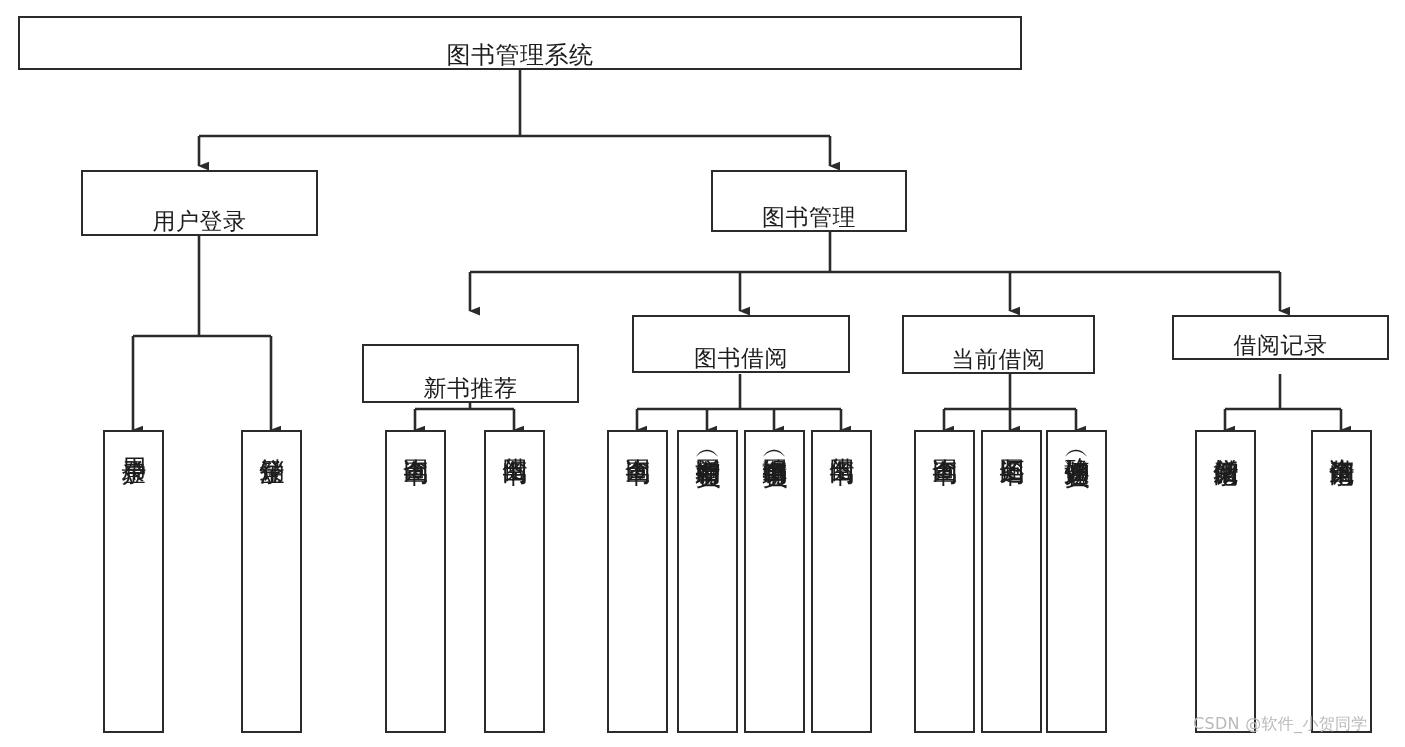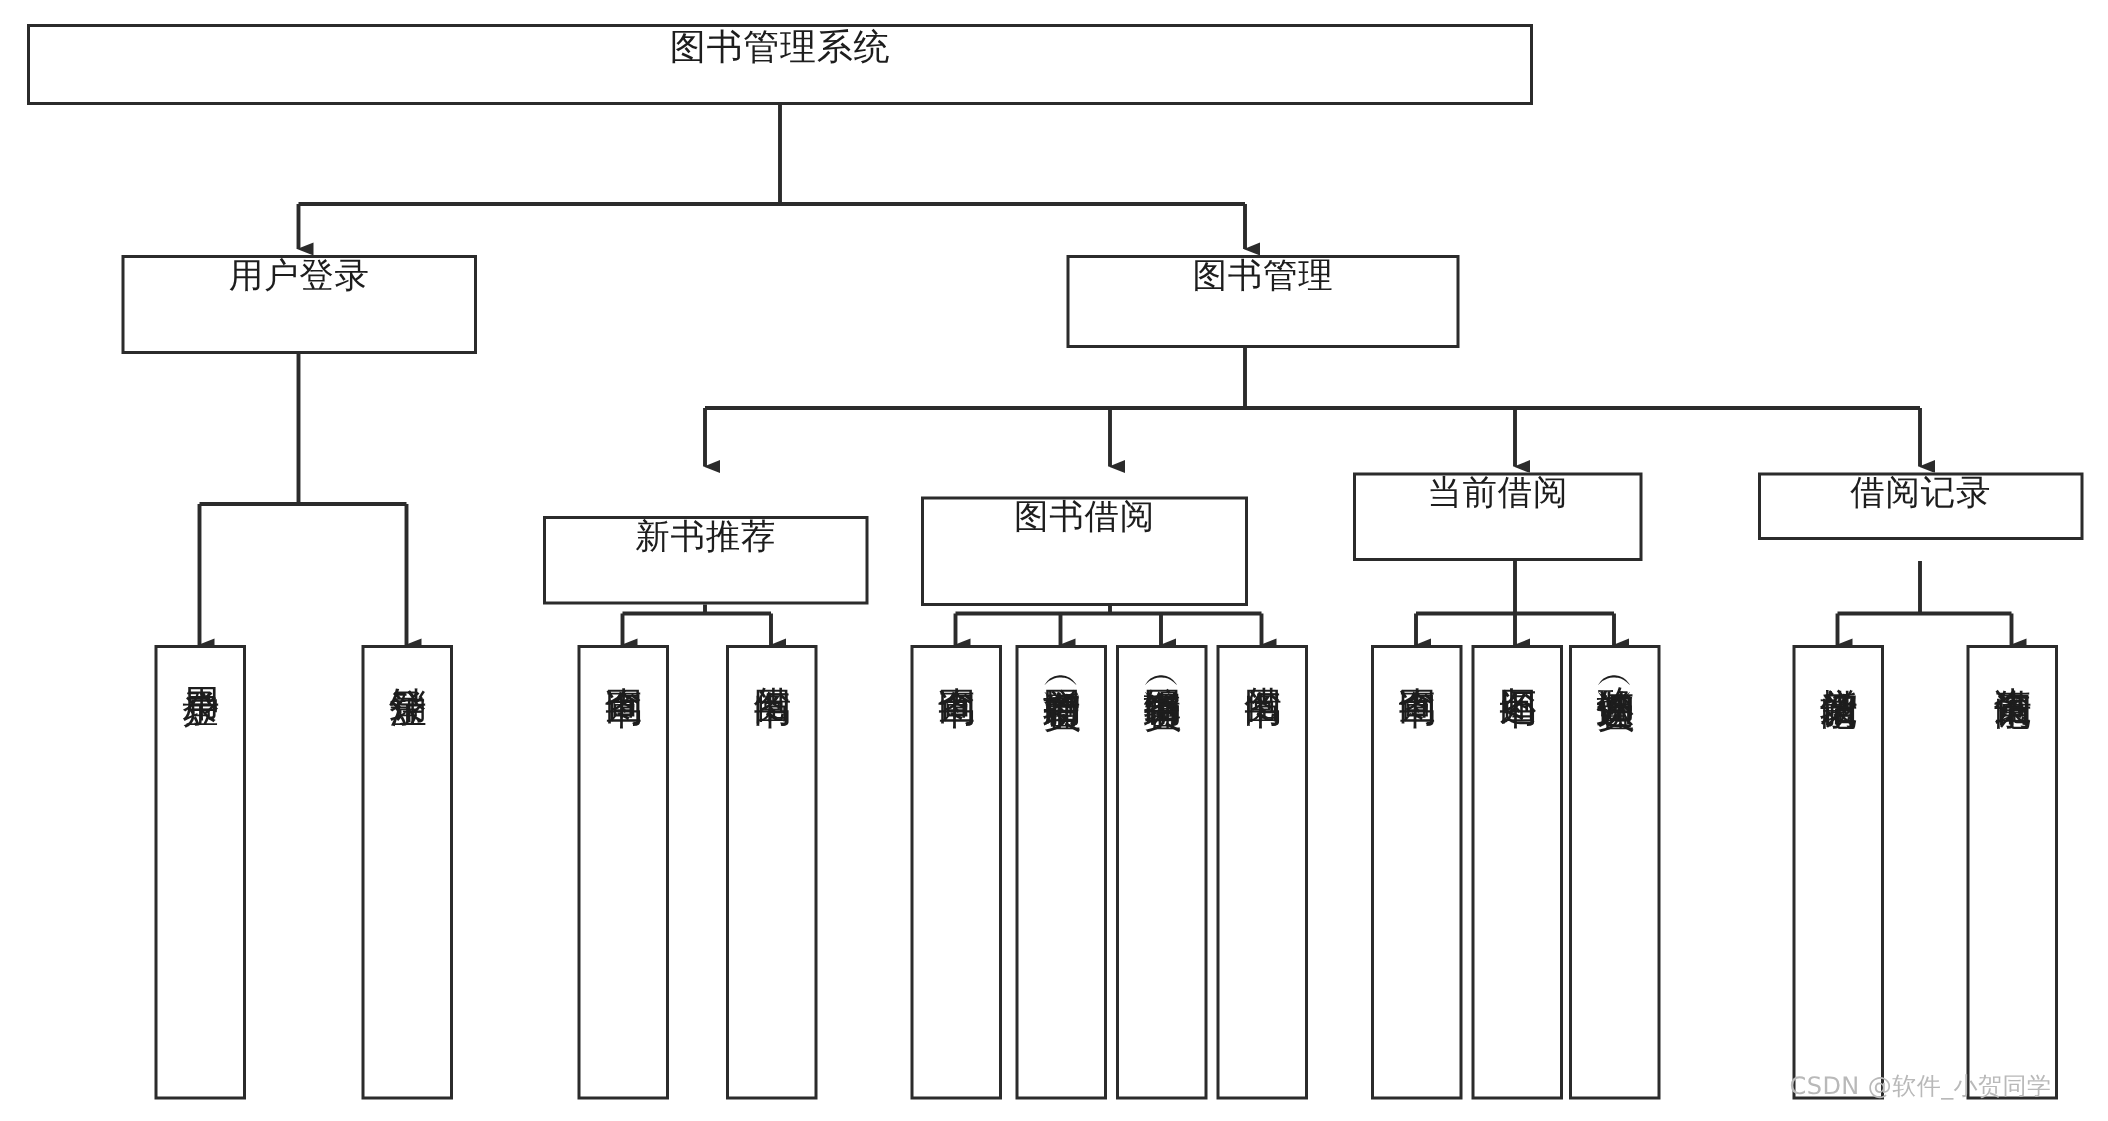--- a/index.html
+++ b/index.html
@@ -23,21 +23,21 @@
     top: 0;
     width: 1405px;
     height: 747px;
   }
   .node {
     position: absolute;
     box-sizing: border-box;
     background: #ffffff;
     border: 2.5px solid #2b2b2b;
     display: flex;
-    align-items: flex-start;
+    align-items: flex-end;
     justify-content: center;
     color: #1d1d1d;
     overflow: hidden;
   }
   .node-h {
     font-size: 23px;
     letter-spacing: 0.5px;
     line-height: 1.1;
     white-space: nowrap;
   }
@@ -128,29 +128,29 @@
   </svg>
 
   <div class="node node-h node-root" style="left:18px; top:16px; width:1004px; height:54px;">
     <span>图书管理系统</span>
   </div>
 
   <div class="node node-h" style="left:81px; top:170px; width:237px; height:66px;">
     <span>用户登录</span>
   </div>
 
-  <div class="node node-h" style="left:711px; top:170px; width:262px; height:62px;">
+  <div class="node node-h" style="left:711px; top:170px; width:196px; height:62px;">
     <span>图书管理</span>
   </div>
 
   <div class="node node-h" style="left:362px; top:315px; width:217px; height:59px;margin-top:29px;">
     <span>新书推荐</span>
   </div>
 
-  <div class="node node-h" style="left:614px; top:315px; width:218px; height:73px;margin-top:16px;">
+  <div class="node node-h" style="left:632px; top:315px; width:218px; height:58px;">
     <span>图书借阅</span>
   </div>
 
   <div class="node node-h" style="left:902px; top:315px; width:193px; height:59px;">
     <span>当前借阅</span>
   </div>
 
   <div class="node node-h" style="left:1172px; top:315px; width:217px; height:45px;">
     <span>借阅记录</span>
   </div>

